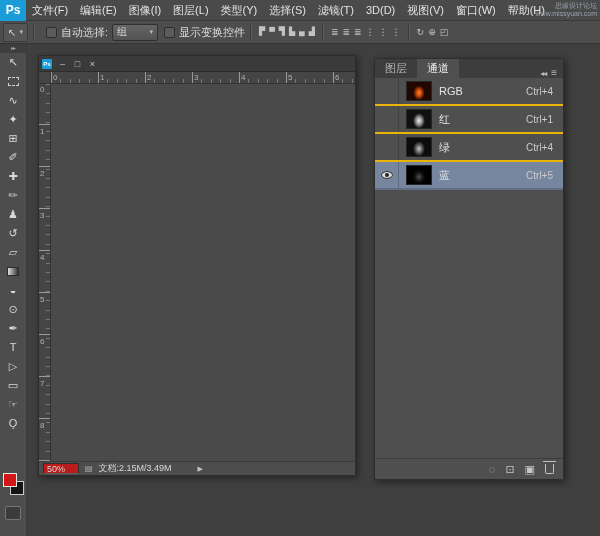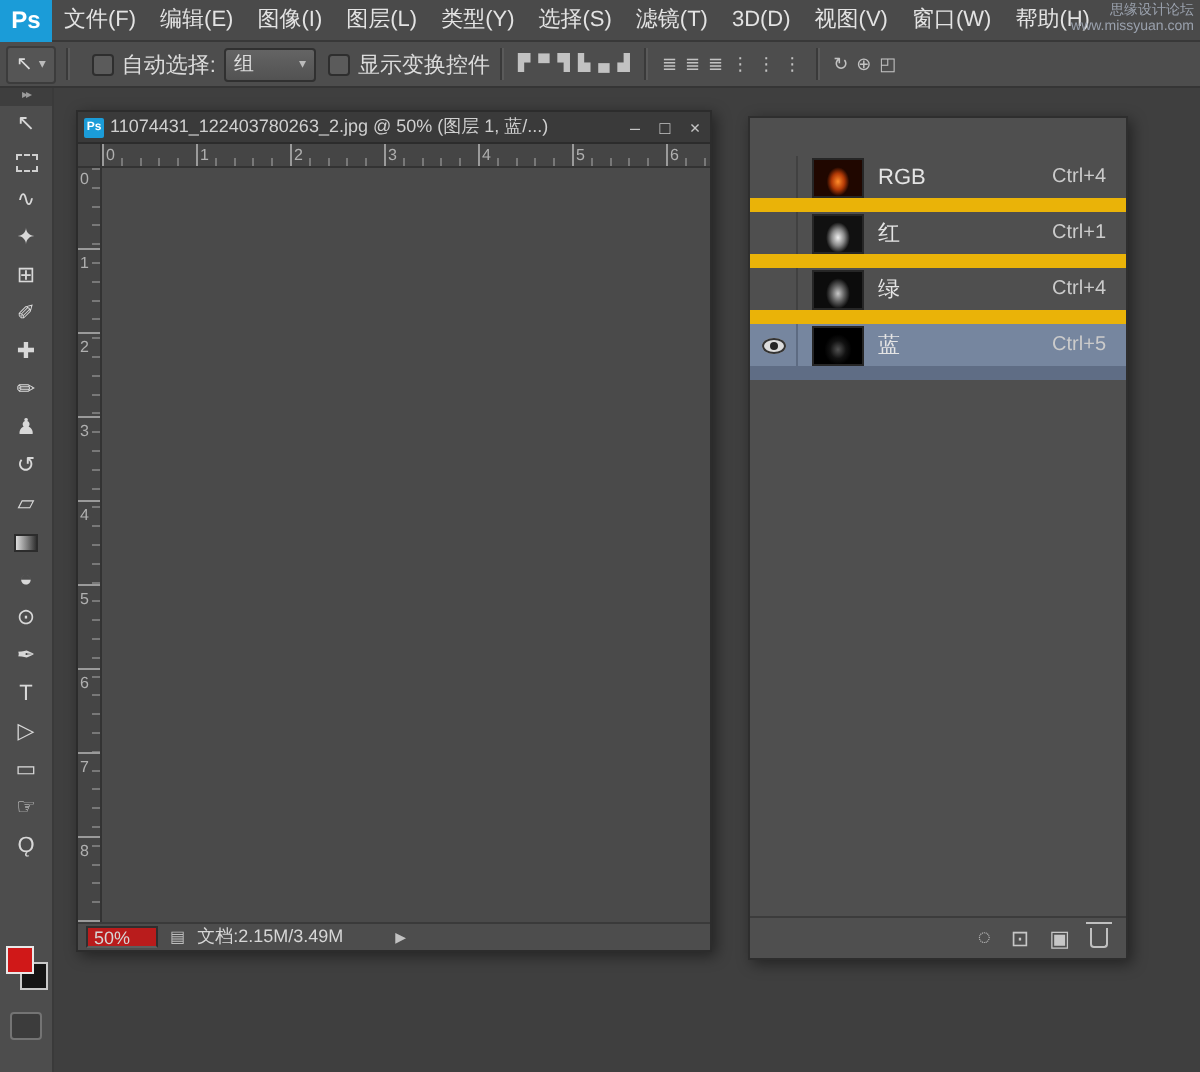--- a/index.html
+++ b/index.html
@@ -102,21 +102,21 @@
     background:#4f4f4f; border:1px solid #2e2e2e; box-shadow:2px 2px 7px rgba(0,0,0,.45); }
   #chtabs { position:absolute; left:0; top:0; right:0; height:19px; background:#3d3d3d;
     display:flex; align-items:flex-end; font-size:11px; }
   .tab { padding:0 10px; height:19px; line-height:19px; color:#b5b5b5; }
   .tab.active { background:#4f4f4f; color:#ececec; }
   #chtabs .spacer { flex:1; }
   .hdricon { color:#b9b9b9; font-size:8px; margin-right:5px; letter-spacing:-1px; }
   .hdricon.mn { font-size:10px; margin-right:7px; }
 
   #chrows { position:absolute; left:0; right:0; top:19px; }
-  .chrow { height:28px; display:flex; align-items:center; border-bottom:7px solid #eab308; background:#4f4f4f; }
+  .chrow { height:28px; display:flex; align-items:center; border-bottom:2px solid #eab308; background:#4f4f4f; }
   .chrow.sel { background:#76869f; border-bottom-color:#5f6d85; }
   .eyecell { width:24px; height:100%; border-right:1px solid #414141; display:flex;
     align-items:center; justify-content:center; flex:none; }
   .chrow.sel .eyecell { border-right-color:#5d6b82; }
   .eye { width:12px; height:8px; background:#dcdcdc; border-radius:50%; position:relative;
     box-shadow:inset 0 0 0 1px #333; }
   .eye::after { content:""; position:absolute; left:4px; top:2px; width:4px; height:4px;
     border-radius:50%; background:#252525; }
   .thumb { width:26px; height:20px; margin:0 7px; border:1px solid #262626; flex:none; }
   .th-rgb   { background:radial-gradient(7px 9px at 50% 60%, #ff8c2a, #b33a06 45%, #200700 80%) #000; }
@@ -216,21 +216,20 @@
   <div class="tool">☞</div>
   <div class="tool">Ǫ</div>
   <div id="fg-swatch"></div>
   <div id="bg-swatch"></div>
   <div id="screenmode"></div>
 </div>
 
 <div id="docwin">
   <div id="doctitle">
     <span id="docicon">Ps</span>
-    <span id="titletext">11074431_122403780263_2.jpg @ 50% (图层 1, 蓝/...)</span>
     <span class="wbtn">–</span>
     <span class="wbtn">□</span>
     <span class="wbtn">×</span>
   </div>
   <div id="rcorner"></div>
   <div id="rtop">
     <span style="left:2px">0</span>
     <span style="left:49px">1</span>
     <span style="left:96px">2</span>
     <span style="left:143px">3</span>
@@ -251,20 +250,27 @@
   </div>
   <div id="status">
     <span id="zoomfield">50%</span>
     <span id="scratchicon">▤</span>
     <span>文档:2.15M/3.49M</span>
     <span id="statusflyout">▶</span>
   </div>
 </div>
 
 <div id="chpanel">
+  <div id="chtabs">
+    <span class="tab">图层</span>
+    <span class="tab active">通道</span>
+    <span class="spacer"></span>
+    <span class="hdricon">◂◂</span>
+    <span class="hdricon mn">≡</span>
+  </div>
   <div id="chrows">
     <div class="chrow">
       <div class="eyecell"></div>
       <div class="thumb th-rgb"></div>
       <span class="chname">RGB</span>
       <span class="chkey">Ctrl+4</span>
     </div>
     <div class="chrow">
       <div class="eyecell"></div>
       <div class="thumb th-red"></div>

